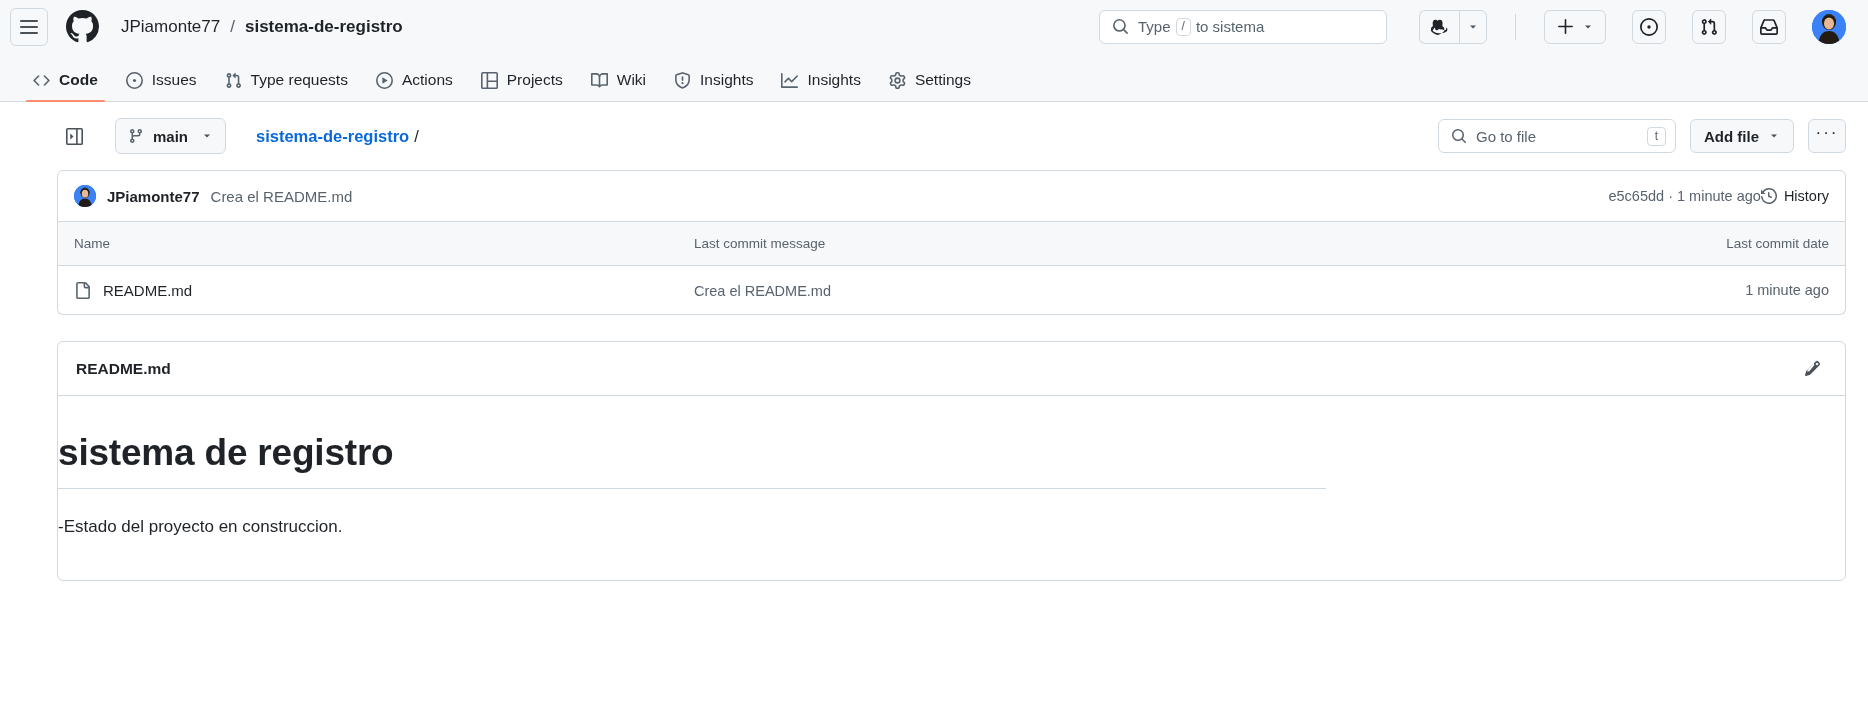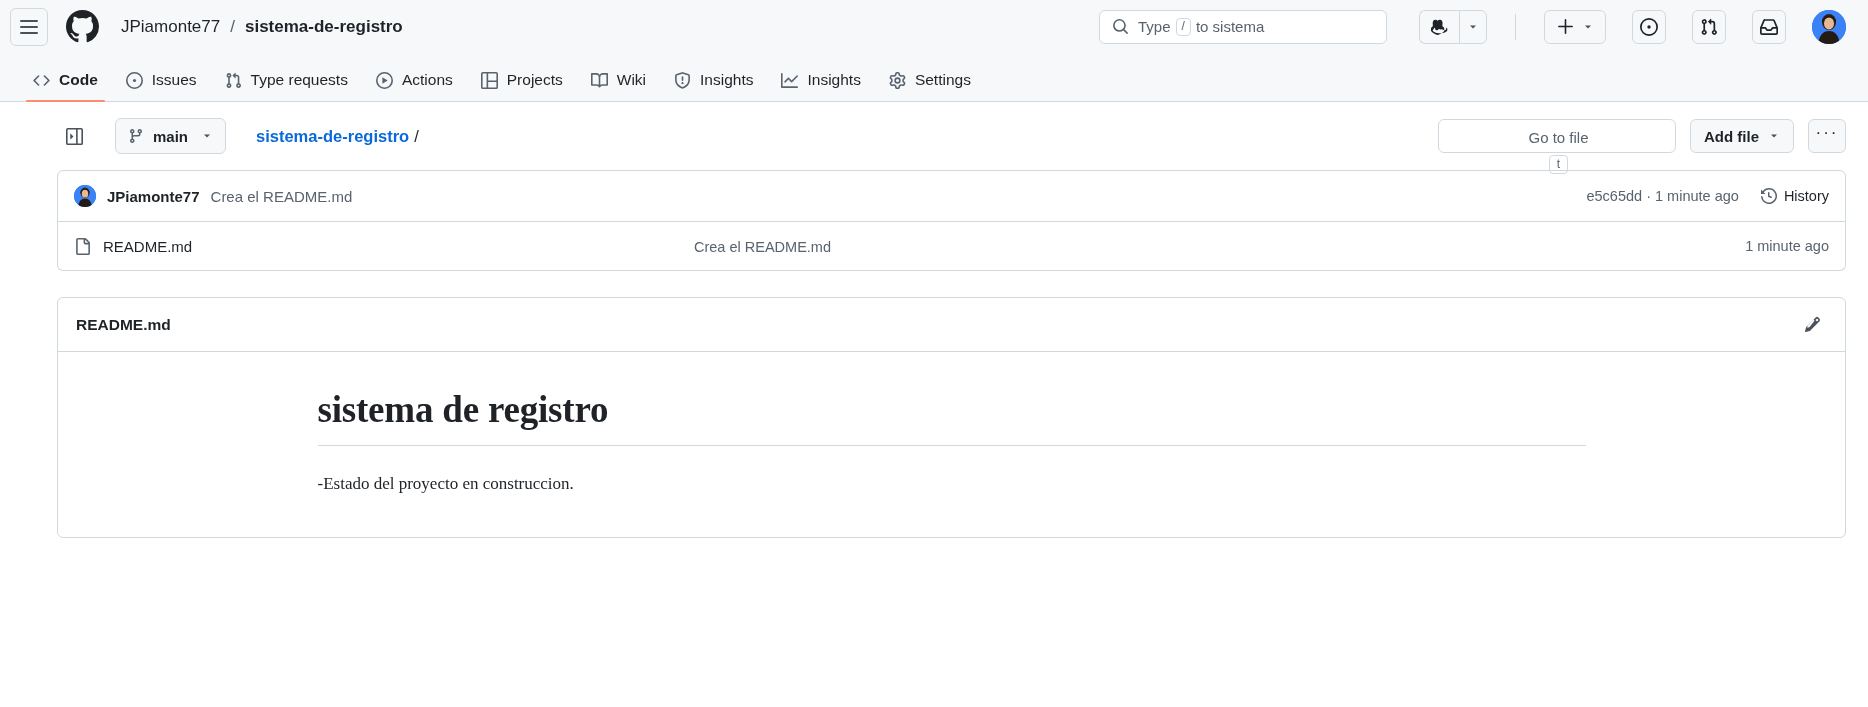--- a/index.html
+++ b/index.html
@@ -226,21 +226,20 @@
     width: 238px;
     height: 34px;
     border: 1px solid #d1d9e0;
     border-radius: 6px;
     background: #ffffff;
     display: flex;
     align-items: center;
     padding: 0 9px 0 12px;
     gap: 9px;
     cursor: pointer;
-    flex-direction: column;
   }
   .goto-file .ph { color: #59636e; font-size: 15px; flex: 1; }
   .t-key {
     border: 1px solid #d1d9e0;
     border-radius: 4px;
     font-size: 12px;
     padding: 1px 7px 2px;
     color: #59636e;
     line-height: 14px;
   }
@@ -295,21 +294,20 @@
   }
   .commit-msg {
     font-size: 15px;
     color: #59636e;
     cursor: pointer;
   }
   .commit-right {
     margin-left: auto;
     display: flex;
     align-items: center;
-    gap: 22px;
   }
   .commit-meta {
     font-size: 14.5px;
     color: #59636e;
   }
   .history-link {
     display: flex;
     align-items: center;
     gap: 7px;
     font-size: 14.5px;
@@ -376,22 +374,20 @@
     margin-left: auto;
     width: 30px; height: 30px;
     display: flex; align-items: center; justify-content: center;
     cursor: pointer;
     color: #4a5159;
     border-radius: 6px;
   }
   .readme-body {
     padding: 36px 0 40px 0;
     display: flex;
-    justify-content: center;
-    font-family: Liberation Serif, serif;
   }
   .readme-inner {
     width: 1268px;
   }
   .md-h1 {
     font-size: 37px;
     font-weight: bold;
     color: #1f2328;
     padding-bottom: 14px;
     border-bottom: 1px solid #d1d9e0;
@@ -651,20 +647,25 @@
       <a class="history-link">
         <svg width="16" height="16" viewBox="0 0 16 16" fill="#59636e">
           <path d="m.427 1.927 1.215 1.215a8.002 8.002 0 1 1-1.6 5.685.75.75 0 1 1 1.493-.154 6.5 6.5 0 1 0 1.18-4.458l1.358 1.358A.25.25 0 0 1 3.896 6H.25A.25.25 0 0 1 0 5.75V2.104a.25.25 0 0 1 .427-.177ZM7.75 4a.75.75 0 0 1 .75.75v2.992l2.028.812a.75.75 0 0 1-.557 1.392l-2.5-1A.751.751 0 0 1 7 8.25v-3.5A.75.75 0 0 1 7.75 4Z"></path>
         </svg>
         <span>History</span>
       </a>
     </div>
   </div>
 
   <div class="file-table">
+    <div class="ft-head">
+      <div class="col-name">Name</div>
+      <div class="col-msg">Last commit message</div>
+      <div class="col-date">Last commit date</div>
+    </div>
 
     <div class="ft-row">
       <div class="col-name">
         <span class="file-icon">
           <svg width="17" height="17" viewBox="0 0 16 16" fill="#59636e">
             <path d="M2 1.75C2 .784 2.784 0 3.75 0h6.586c.464 0 .909.184 1.237.513l2.914 2.914c.329.328.513.773.513 1.237v9.586A1.75 1.75 0 0 1 13.25 16h-9.5A1.75 1.75 0 0 1 2 14.25Zm1.75-.25a.25.25 0 0 0-.25.25v12.5c0 .138.112.25.25.25h9.5a.25.25 0 0 0 .25-.25V6h-2.75A1.75 1.75 0 0 1 9 4.25V1.5Zm6.75.062V4.25c0 .138.112.25.25.25h2.688l-.011-.013-2.914-2.914-.013-.011Z"></path>
           </svg>
         </span>
         <a>README.md</a>
       </div>

